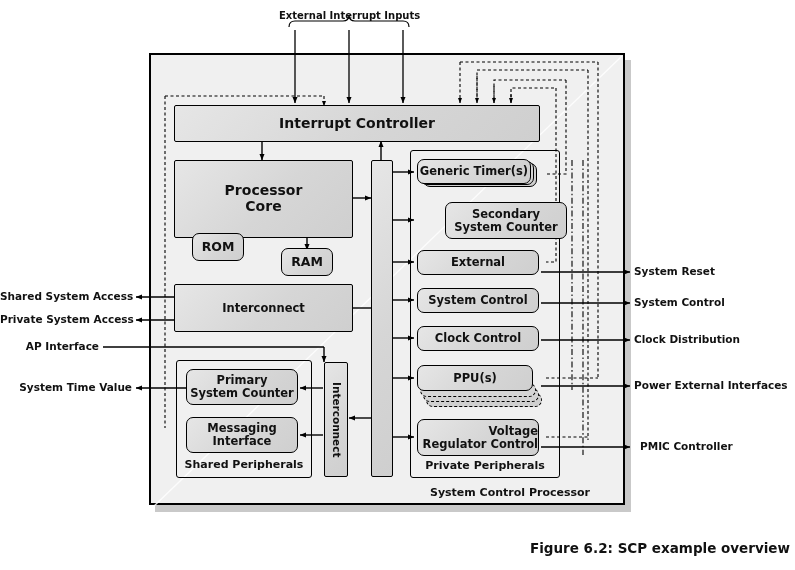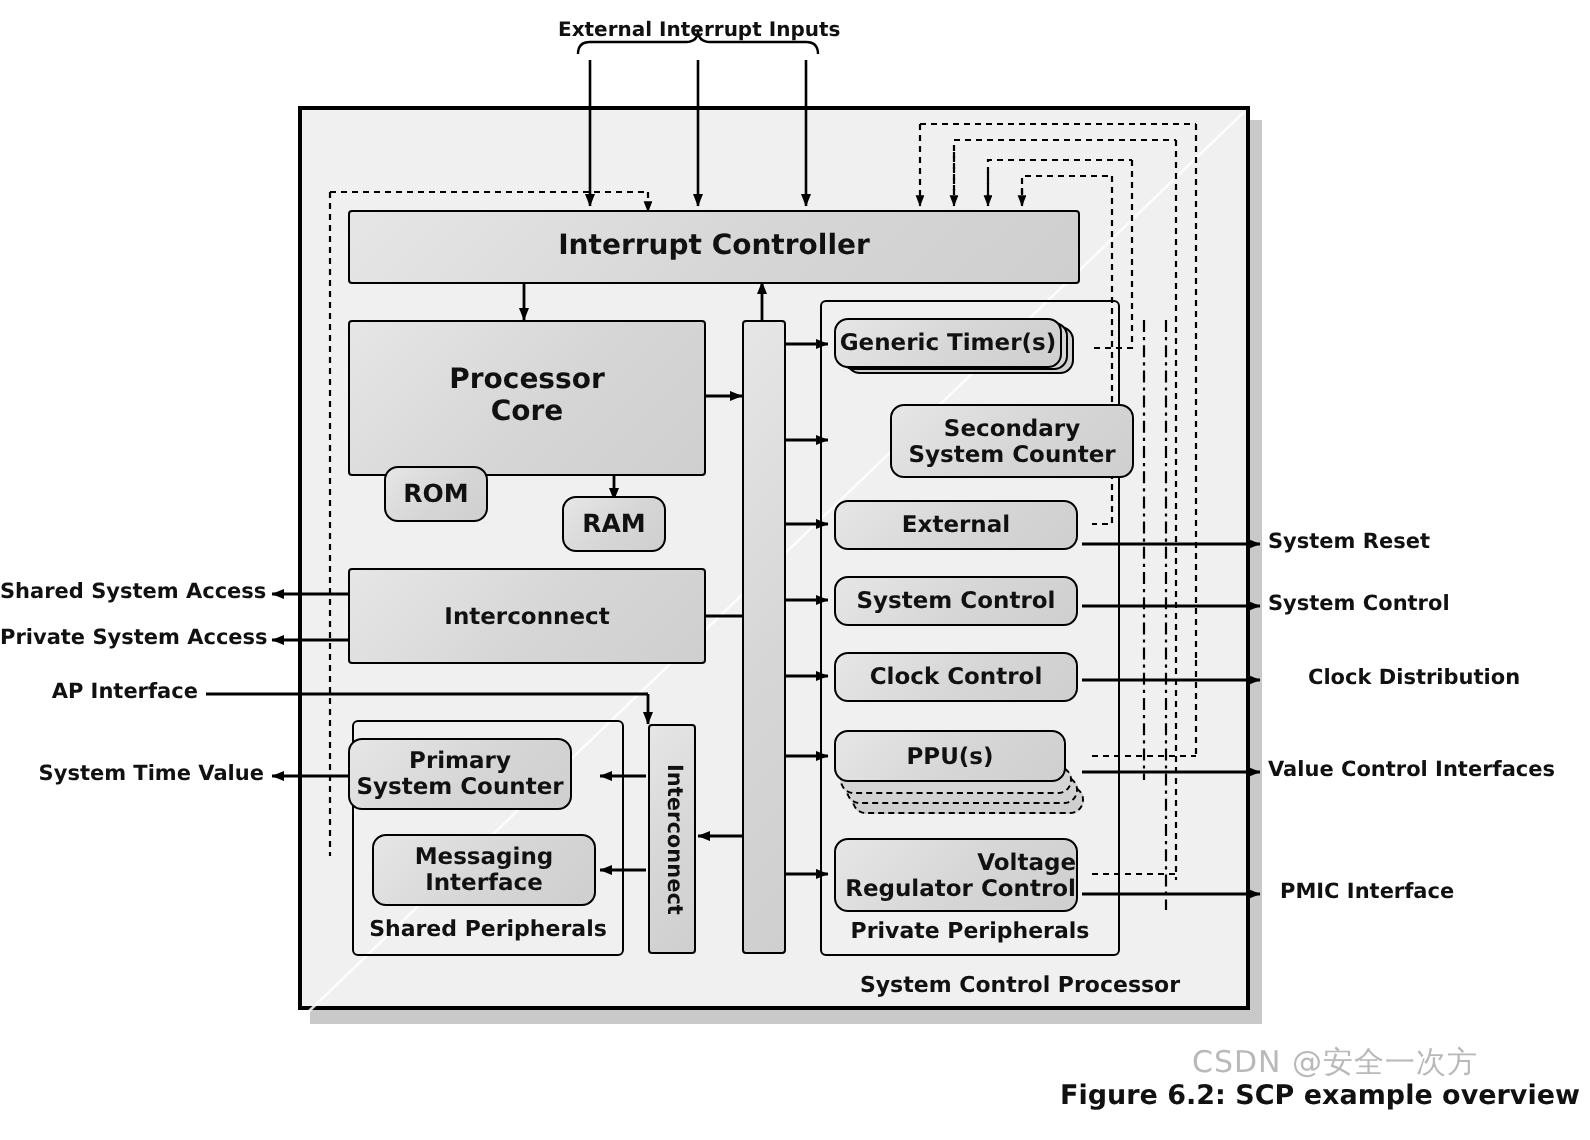--- a/index.html
+++ b/index.html
@@ -149,21 +149,21 @@
     <span>Interconnect</span>
   </div>
 
   <div class="box" style="left:371px;top:160px;width:22px;height:317px;"></div>
 
   <div class="box" style="left:324px;top:362px;width:24px;height:115px;font-size:10.5px;">
     <span class="vert">Interconnect</span>
   </div>
 
   <div class="grp" style="left:176px;top:360px;width:136px;height:118px;"></div>
-  <div class="box rnd" style="left:174px;top:369px;width:112px;height:36px;font-size:11.5px;flex-direction:column;">
+  <div class="box rnd" style="left:186px;top:369px;width:112px;height:36px;font-size:11.5px;flex-direction:column;">
     <span>Primary</span>
     <span>System Counter</span>
   </div>
   <div class="box rnd" style="left:186px;top:417px;width:112px;height:36px;font-size:11.5px;flex-direction:column;">
     <span>Messaging</span>
     <span>Interface</span>
   </div>
   <div class="grp-title" style="left:176px;top:458px;width:136px;">Shared Peripherals</div>
 
   <div class="grp" style="left:410px;top:150px;width:150px;height:328px;"></div>
@@ -208,21 +208,20 @@
   <div style="position:absolute;left:400px;top:486px;width:220px;text-align:center;
               font-size:11px;font-weight:bold;color:#111;">System Control Processor</div>
 
   <div class="lbl lbl-left" style="left:0px;top:290px;width:132px;">Shared System Access</div>
   <div class="lbl lbl-left" style="left:0px;top:313px;width:132px;">Private System Access</div>
   <div class="lbl lbl-left" style="left:0px;top:340px;width:99px;">AP Interface</div>
   <div class="lbl lbl-left" style="left:0px;top:381px;width:132px;">System Time Value</div>
 
   <div class="lbl lbl-right" style="left:634px;top:265px;">System Reset</div>
   <div class="lbl lbl-right" style="left:634px;top:296px;">System Control</div>
-  <div class="lbl lbl-right" style="left:634px;top:333px;margin-left:20px;">Clock Distribution</div>
-  <div class="lbl lbl-right" style="left:634px;top:379px;">Value Control Interfaces</div>
-  <div class="lbl lbl-right" style="left:640px;top:440px;">PMIC Interface</div>
-
-  <div class="watermark">CSDN @安全一次方</div>
+  <div class="lbl lbl-right" style="left:634px;top:333px;">Clock Distribution</div>
+  <div class="lbl lbl-right" style="left:634px;top:379px;">Power External Interfaces</div>
+  <div class="lbl lbl-right" style="left:640px;top:440px;">PMIC Controller</div>
+
 
   <div class="caption">Figure 6.2: SCP example overview</div>
 
 </div>
 
 </body></html>

